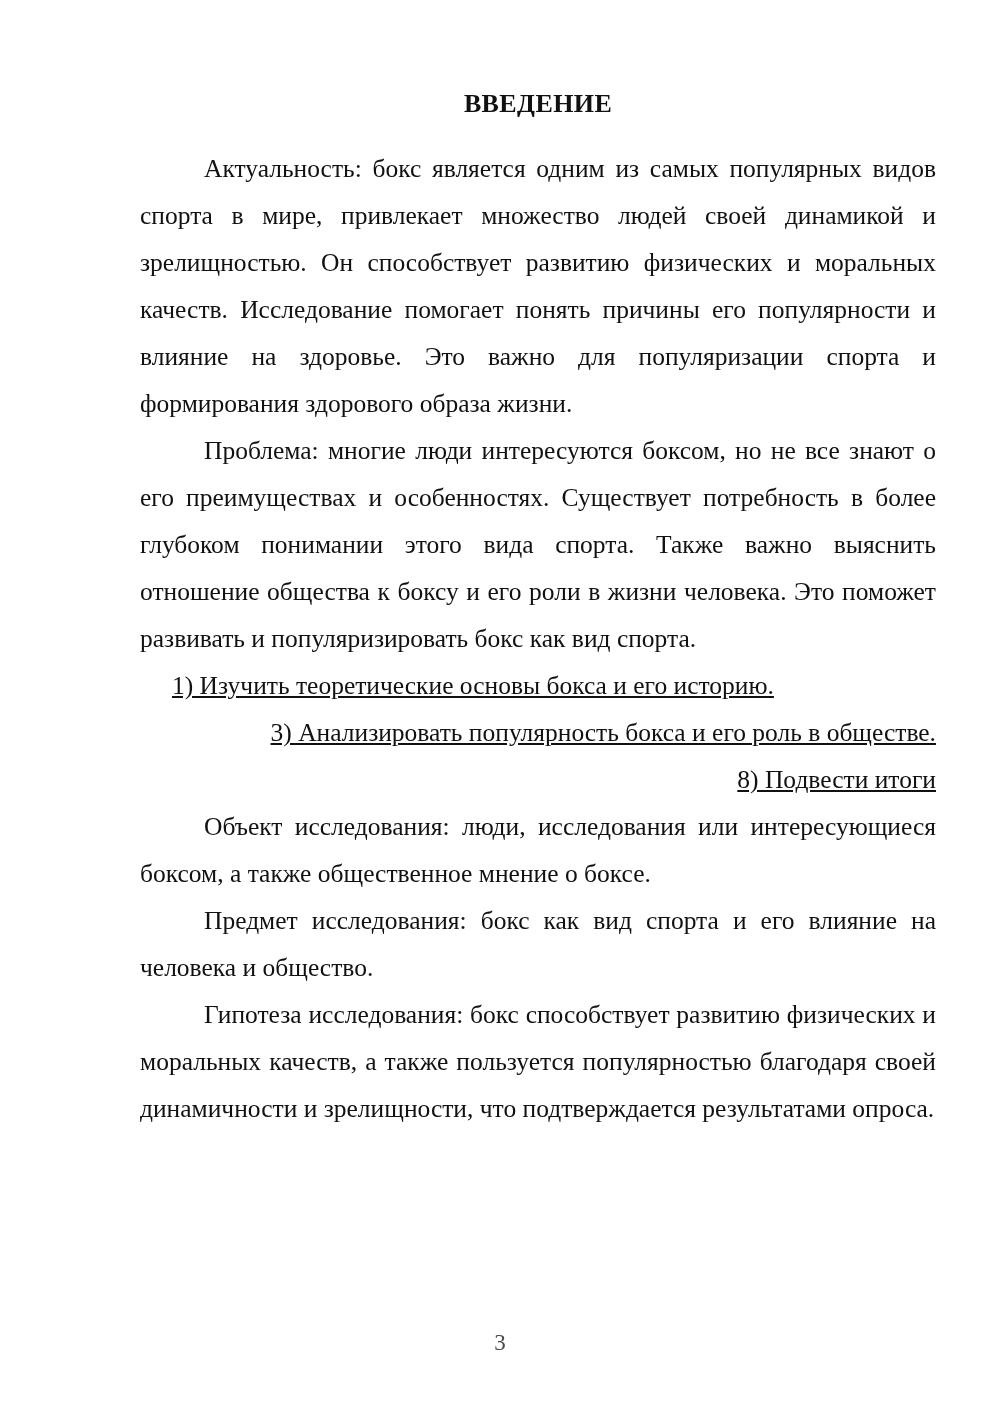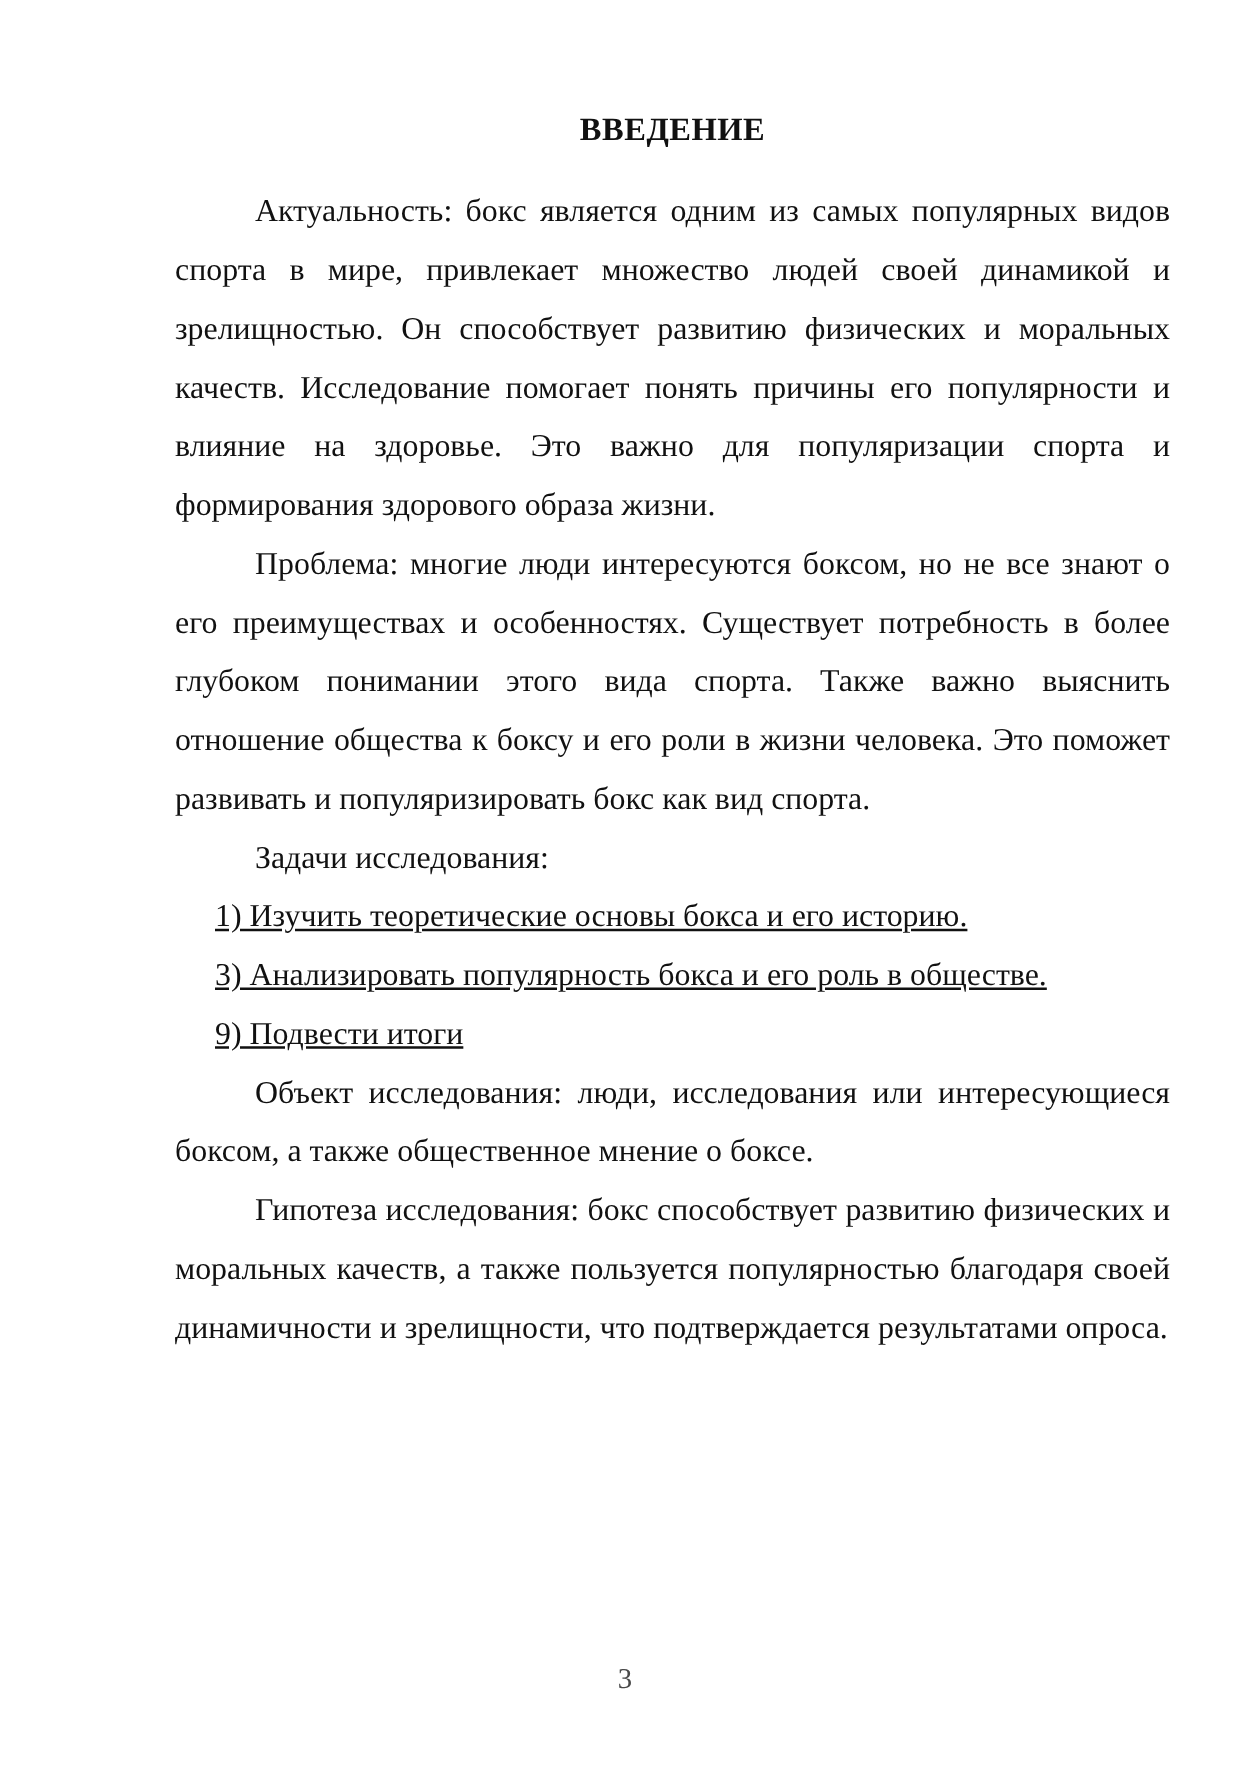--- a/index.html
+++ b/index.html
@@ -61,21 +61,21 @@
   p.listitem {
     margin: 0;
     font-size: 25.5px;
     line-height: 47px;
     text-align: justify;
     text-indent: 32px;
     text-decoration: underline;
   }
 
   p.listitem.short {
-    text-align: left;
+    text-align: right;
   }
 
   .pagenum {
     position: absolute;
     left: 0;
     top: 1330px;
     width: 1000px;
     text-align: center;
     font-size: 23px;
     color: #4a4a4a;
@@ -89,32 +89,32 @@
 
   <div class="content">
 
     <h1 class="doc-title">ВВЕДЕНИЕ</h1>
 
     <p class="para">Актуальность: бокс является одним из самых популярных видов спорта в мире, привлекает множество людей своей динамикой и зрелищностью. Он способствует развитию физических и моральных качеств. Исследование помогает понять причины его популярности и влияние на здоровье. Это важно для популяризации спорта и формирования здорового образа жизни.</p>
 
     <p class="para">Проблема: многие люди интересуются боксом, но не все знают о его преимуществах и особенностях. Существует потребность в более глубоком понимании этого вида спорта. Также важно выяснить отношение общества к боксу и его роли в жизни человека. Это поможет развивать и популяризировать бокс как вид спорта.</p>
 
 
-    <p class="para nojust">Задачи исследования:</p>
 
     <p class="listitem">1) Изучить теоретические основы бокса и его историю.</p>
 
 
     <p class="listitem short">3) Анализировать популярность бокса и его роль в обществе.</p>
 
 
-    <p class="listitem short">9) Подвести итоги</p>
+    <p class="listitem short">8) Подвести итоги</p>
 
     <p class="para">Объект исследования: люди, исследования или интересующиеся боксом, а также общественное мнение о боксе.</p>
 
+    <p class="para">Предмет исследования: бокс как вид спорта и его влияние на человека и общество.</p>
 
     <p class="para">Гипотеза исследования: бокс способствует развитию физических и моральных качеств, а также пользуется популярностью благодаря своей динамичности и зрелищности, что подтверждается результатами опроса.</p>
 
   </div>
 
   <div class="pagenum">3</div>
 
 </div>
 
 </body></html>

